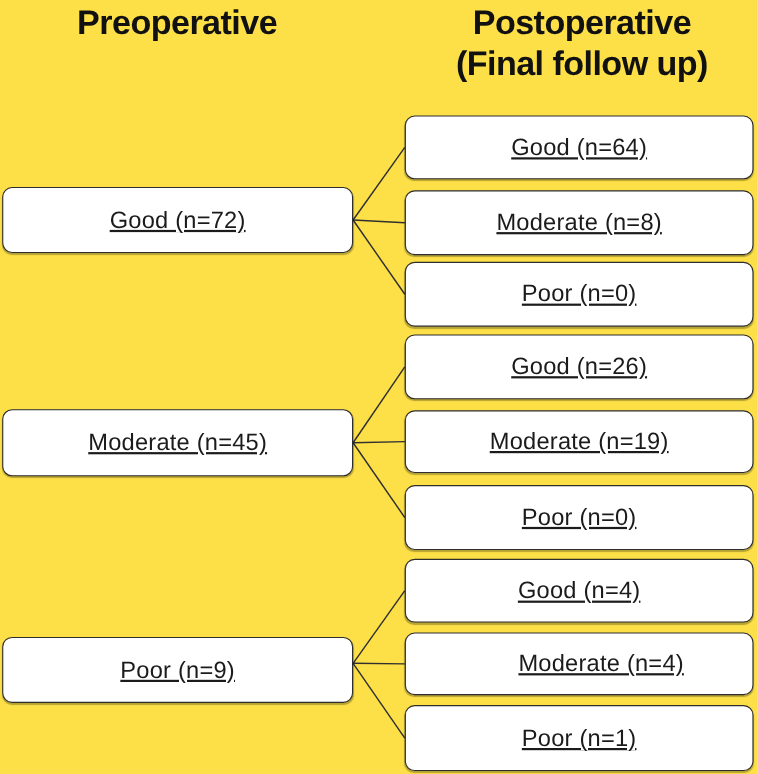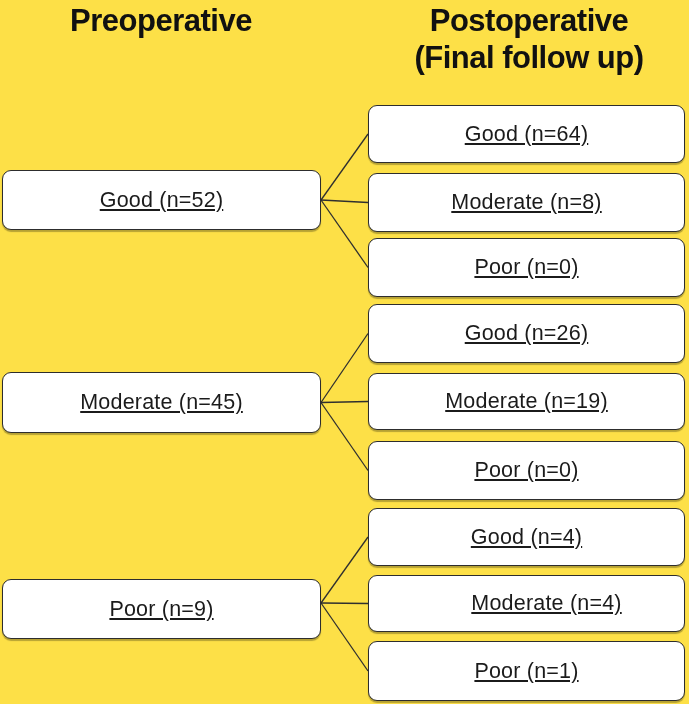--- a/index.html
+++ b/index.html
@@ -92,21 +92,21 @@
       <line x1="321" y1="402.5" x2="368" y2="401.5"></line>
       <line x1="321" y1="402.5" x2="368" y2="470.5"></line>
     </g>
     <g>
       <line x1="321" y1="603" x2="368" y2="537"></line>
       <line x1="321" y1="603" x2="368" y2="603.5"></line>
       <line x1="321" y1="603" x2="368" y2="671"></line>
     </g>
   </svg>
 
-  <div class="flow-box pre pre-1">Good (n=52)</div>
+  <div class="flow-box pre pre-1">Good (n=72)</div>
   <div class="flow-box pre pre-2">Moderate (n=45)</div>
   <div class="flow-box pre pre-3">Poor (n=9)</div>
 
   <div class="flow-box post post-1">Good (n=64)</div>
   <div class="flow-box post post-2">Moderate (n=8)</div>
   <div class="flow-box post post-3">Poor (n=0)</div>
 
   <div class="flow-box post post-4">Good (n=26)</div>
   <div class="flow-box post post-5">Moderate (n=19)</div>
   <div class="flow-box post post-6">Poor (n=0)</div>

